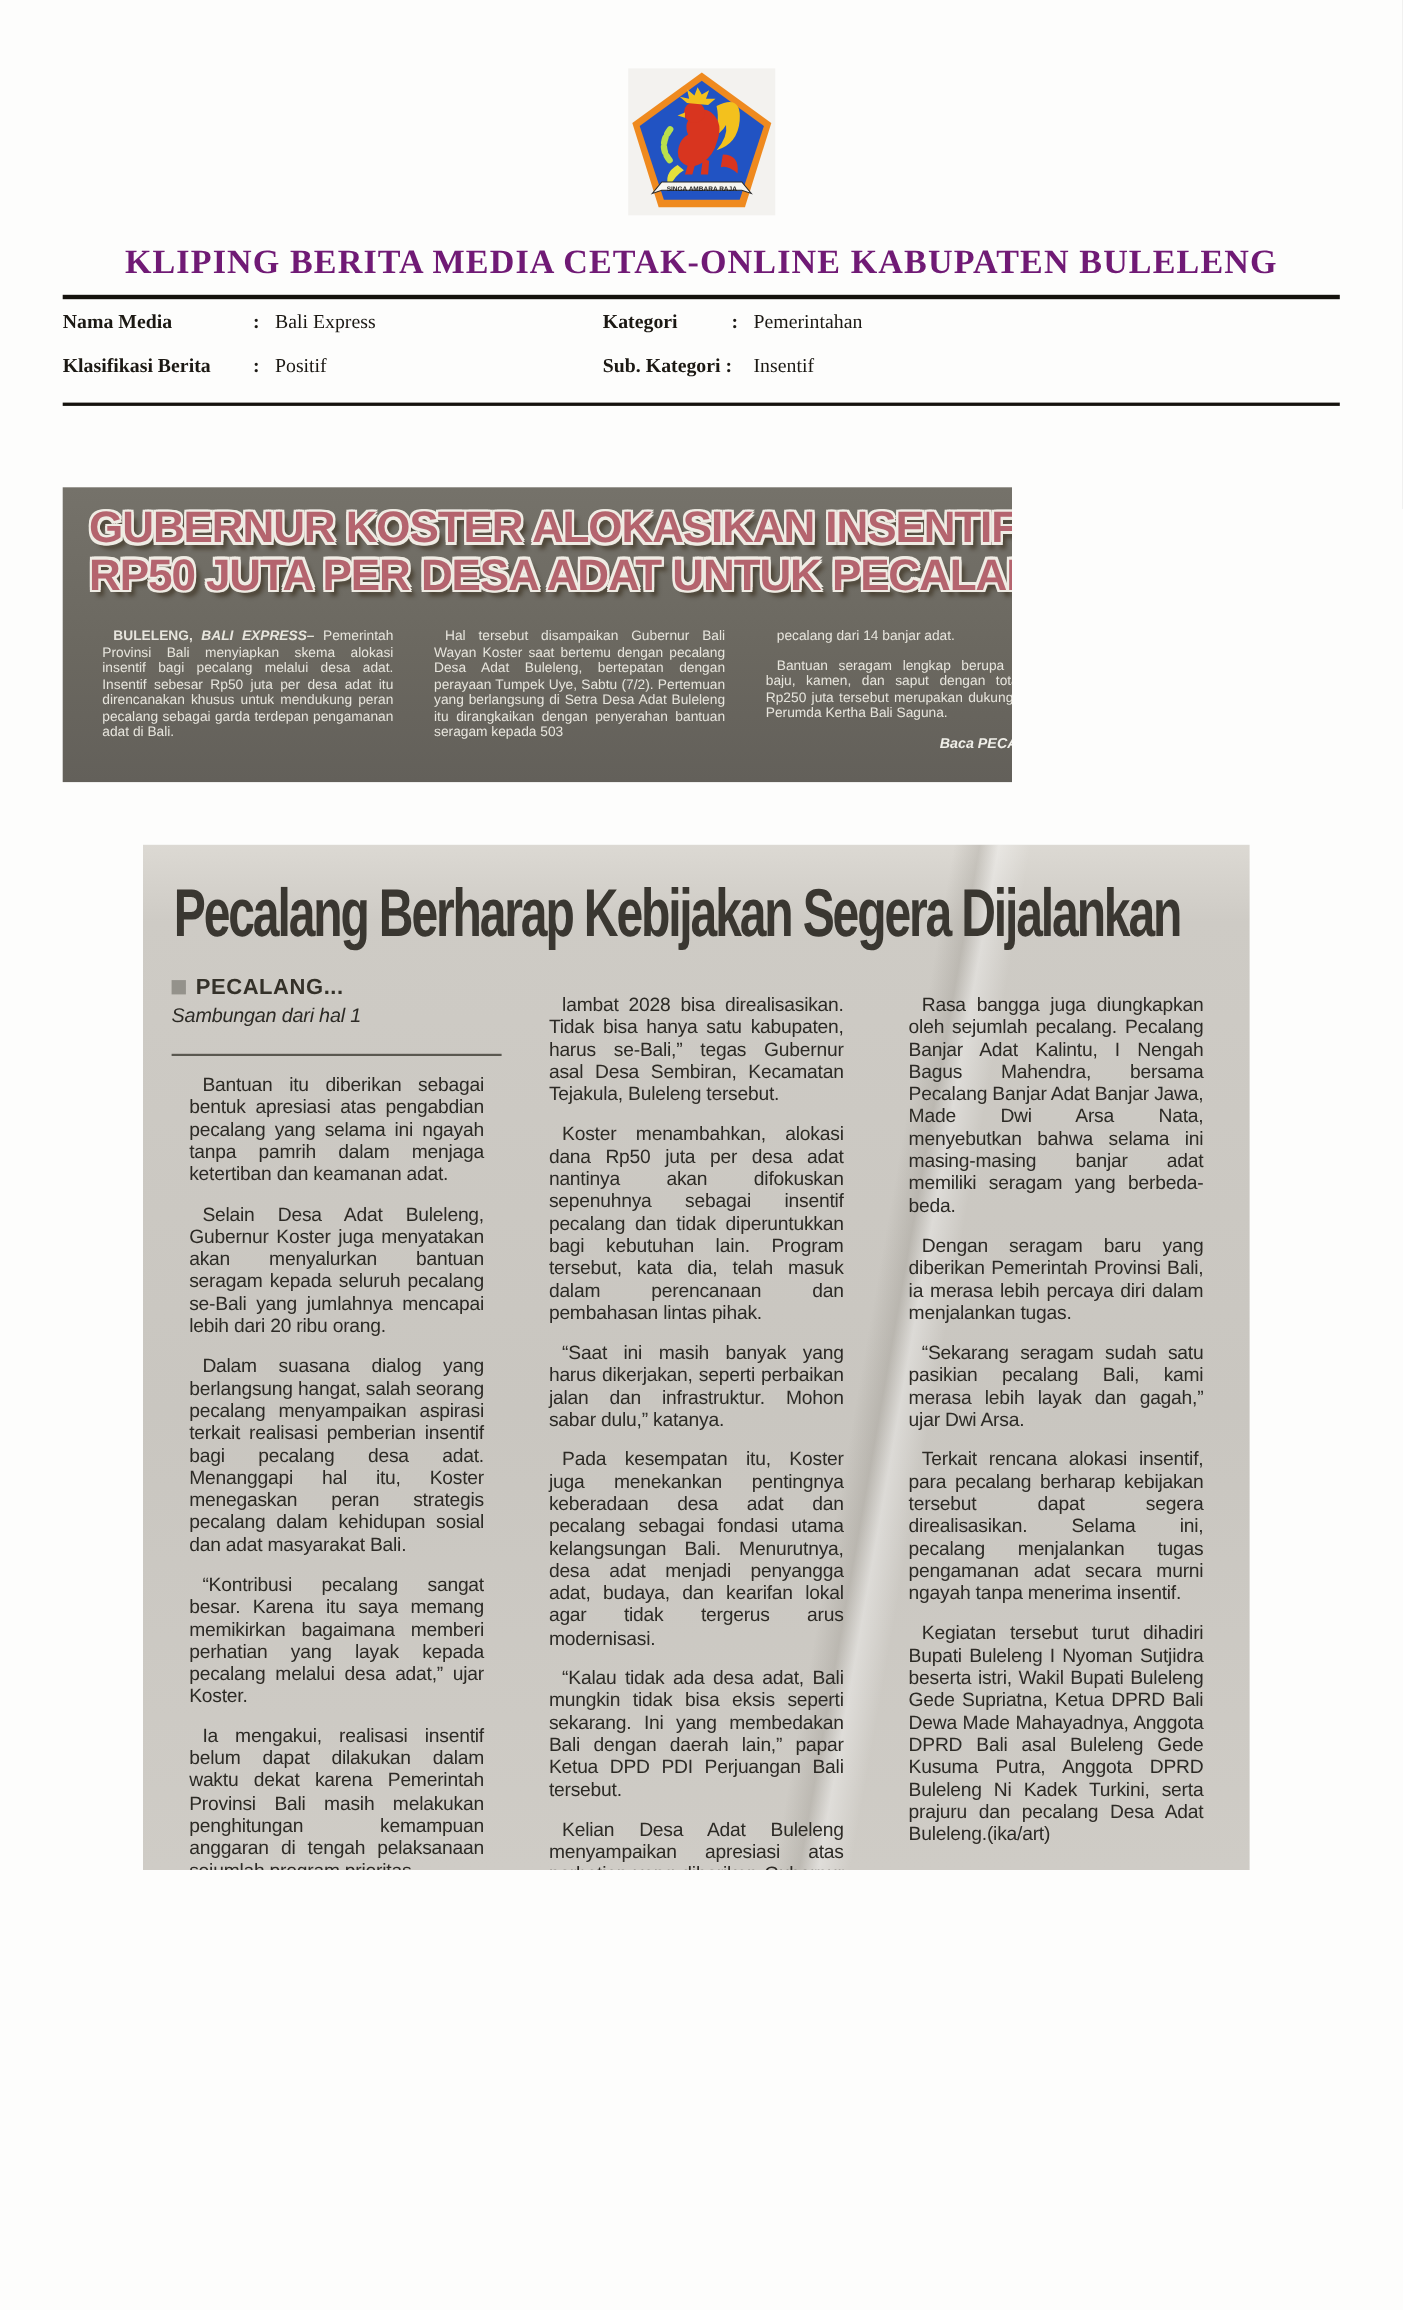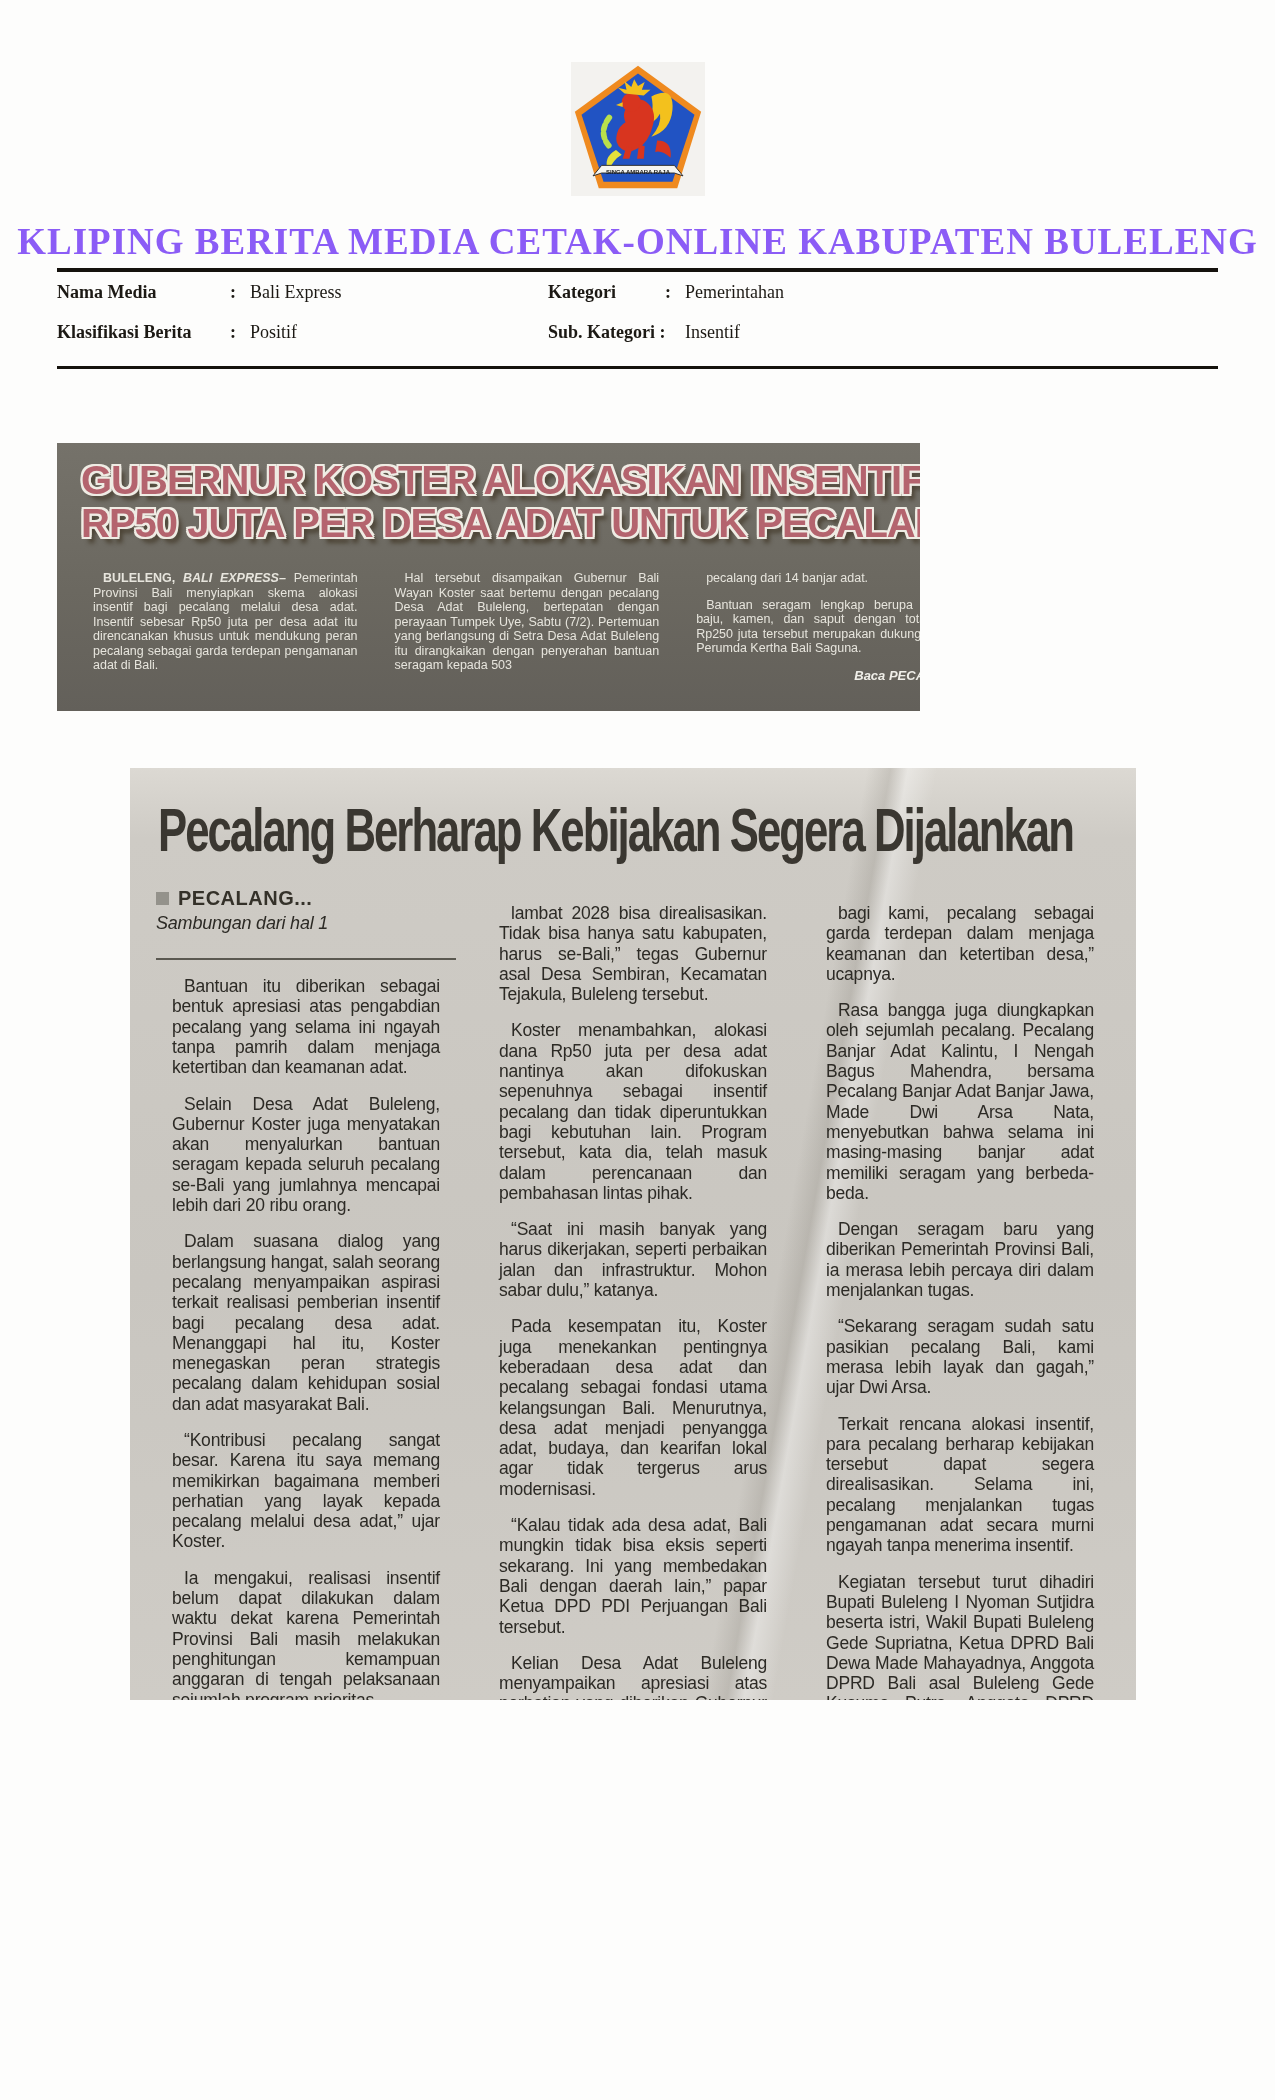--- a/index.html
+++ b/index.html
@@ -4,21 +4,21 @@
 <style>
   html,body{margin:0;padding:0;background:#e8e8e8;}
   .page{position:relative;width:1275px;height:2100px;margin:0 auto;background:#fdfdfc;
         font-family:"Liberation Serif",serif;overflow:hidden;}
 
   
   .logo{position:absolute;left:50%;top:62px;transform:translateX(-50%);width:134px;height:134px;}
 
   
   .title{position:absolute;top:220px;left:0;width:100%;text-align:center;margin:0;
-         font-size:37px;font-weight:bold;letter-spacing:1px;color:#8b5cf6;}
+         font-size:31px;font-weight:bold;letter-spacing:1px;color:#701a75;}
   .rule{position:absolute;left:57px;width:1161px;background:#15120d;}
   .rule1{top:268px;height:4px;}
   .rule2{top:366px;height:3px;}
 
   .meta-row{position:absolute;left:57px;width:1161px;height:30px;font-size:18px;color:#1c1914;}
   .meta-row.r1{top:282px;}
   .meta-row.r2{top:322px;}
   .meta-row span{position:absolute;white-space:nowrap;}
   .ml {left:0;font-weight:bold;}
   .mc {left:173px;font-weight:bold;}
@@ -177,21 +177,20 @@
             <p>Koster menambahkan, alokasi dana Rp50 juta per desa adat nantinya akan difokuskan sepenuhnya sebagai insentif pecalang dan tidak diperuntukkan bagi kebutuhan lain. Program tersebut, kata dia, telah masuk dalam perencanaan dan pembahasan lintas pihak.</p>
             <p>“Saat ini masih banyak yang harus dikerjakan, seperti perbaikan jalan dan infrastruktur. Mohon sabar dulu,” katanya.</p>
             <p>Pada kesempatan itu, Koster juga menekankan pentingnya keberadaan desa adat dan pecalang sebagai fondasi utama kelangsungan Bali. Menurutnya, desa adat menjadi penyangga adat, budaya, dan kearifan lokal agar tidak tergerus arus modernisasi.</p>
             <p>“Kalau tidak ada desa adat, Bali mungkin tidak bisa eksis seperti sekarang. Ini yang membedakan Bali dengan daerah lain,” papar Ketua DPD PDI Perjuangan Bali tersebut.</p>
             <p>Kelian Desa Adat Buleleng menyampaikan apresiasi atas perhatian yang diberikan Gubernur Koster kepada pecalang.</p>
             <p>“Dukungan ini sangat berarti</p>
           </div>
       </div>
       <div class="clip2-col">
         <div>
-            <p>bagi kami, pecalang sebagai garda terdepan dalam menjaga keamanan dan ketertiban desa,” ucapnya.</p>
             <p>Rasa bangga juga diungkapkan oleh sejumlah pecalang. Pecalang Banjar Adat Kalintu, I Nengah Bagus Mahendra, bersama Pecalang Banjar Adat Banjar Jawa, Made Dwi Arsa Nata, menyebutkan bahwa selama ini masing-masing banjar adat memiliki seragam yang berbeda-beda.</p>
             <p>Dengan seragam baru yang diberikan Pemerintah Provinsi Bali, ia merasa lebih percaya diri dalam menjalankan tugas.</p>
             <p>“Sekarang seragam sudah satu pasikian pecalang Bali, kami merasa lebih layak dan gagah,” ujar Dwi Arsa.</p>
             <p>Terkait rencana alokasi insentif, para pecalang berharap kebijakan tersebut dapat segera direalisasikan. Selama ini, pecalang menjalankan tugas pengamanan adat secara murni ngayah tanpa menerima insentif.</p>
             <p>Kegiatan tersebut turut dihadiri Bupati Buleleng I Nyoman Sutjidra beserta istri, Wakil Bupati Buleleng Gede Supriatna, Ketua DPRD Bali Dewa Made Mahayadnya, Anggota DPRD Bali asal Buleleng Gede Kusuma Putra, Anggota DPRD Buleleng Ni Kadek Turkini, serta prajuru dan pecalang Desa Adat Buleleng.(ika/art)</p>
           </div>
       </div>
     </div>
   </div>
 

